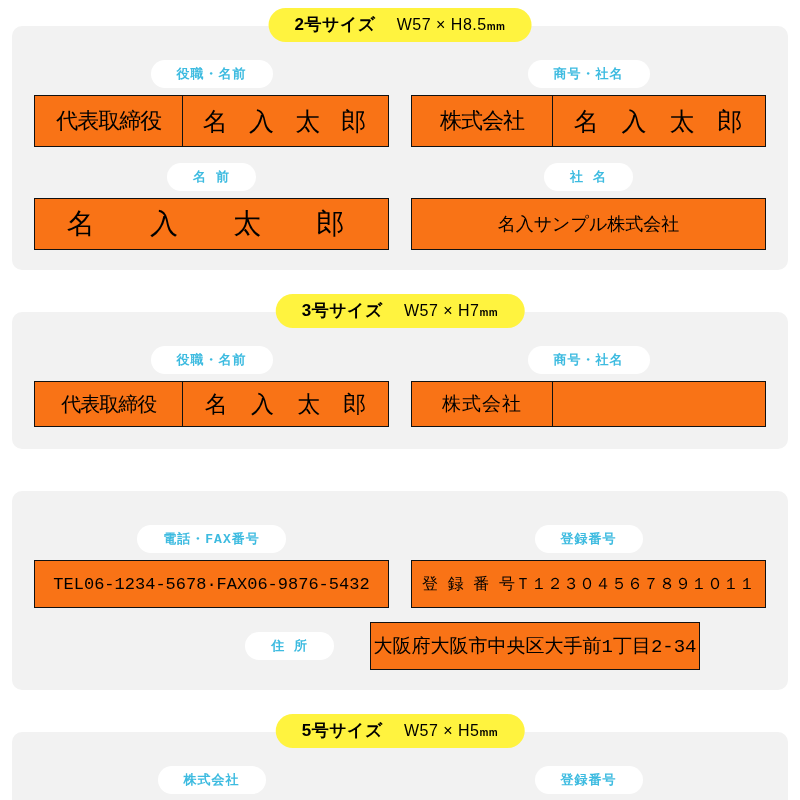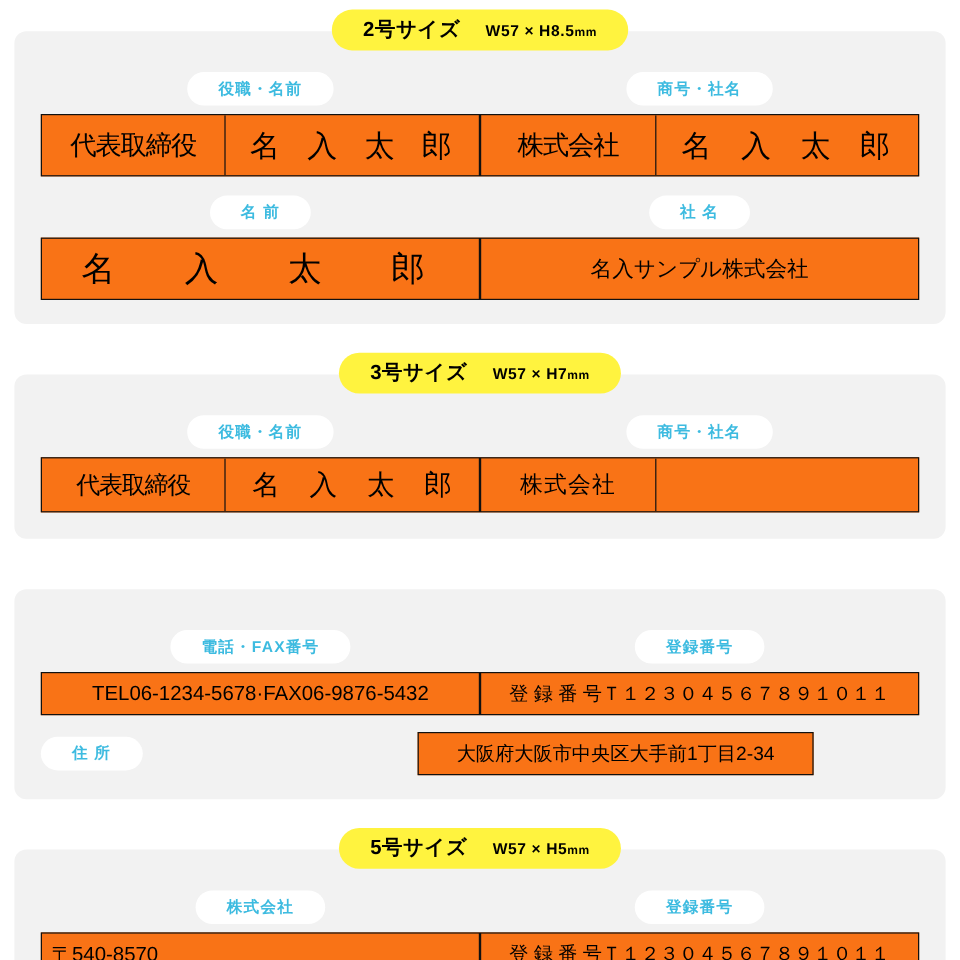--- a/index.html
+++ b/index.html
@@ -46,22 +46,22 @@
     height: 34px;
     line-height: 34px;
     padding: 0 26px;
     white-space: nowrap;
     font-weight: bold;
     color: #000;
     font-size: 17px;
     letter-spacing: 0.5px;
   }
   .pill .dim {
-    font-size: 13px;
-    font-weight: bold;
+    font-size: 16px;
+    font-weight: normal;
     margin-left: 21px;
   }
   .pill .unit {
     font-size: 10px;
     font-weight: bold;
   }
 
   
   .cap {
     display: inline-block;
@@ -96,46 +96,48 @@
     box-sizing: border-box;
     white-space: nowrap;
   }
   .divider {
     border-right: 1.5px solid #111;
   }
 
   .row {
     display: flex;
     justify-content: space-between;
+    gap: 22px;
+    font-family: Liberation Mono, monospace;
   }
   .col {
     flex: 1 1 0;
     min-width: 0;
   }
 
   
   .t-title { font-size: 22px; letter-spacing: -1px; }
   .t-name-lg { font-size: 25px; letter-spacing: 2px; }
   .t-name-xl { font-size: 28px; letter-spacing: 12px; }
   .t-company { font-size: 18px; letter-spacing: 0px; }
   .t-small { font-size: 16px; letter-spacing: 0px; }
   .t-reg { font-size: 15px; letter-spacing: 1px; }
-  .t-addr { font-size: 16px; letter-spacing: 0px; }
+  .t-addr { font-size: 19px; letter-spacing: 0px; }
 
   .spread-name {
     display: flex;
     justify-content: space-around;
     width: 100%;
     padding: 0 10px;
     box-sizing: border-box;
   }
 
   .h60 { height: 52px; }
   .h48 { height: 46px; }
-  .h42 { height: 36px; }
+  .h42 { height: 48px; }
   .h38 { height: 36px; }
 </style>
 </head>
 <body>
 
 <div class="page">
 
   <div class="section" style="margin-top:26px;">
     <div class="pill">
       <span>2号サイズ</span><span class="dim">W57 × H8.5</span><span class="unit">mm</span>
@@ -242,21 +244,21 @@
           <div class="box h42">
             <div class="cell t-reg" style="width:100%;font-size:16px;letter-spacing:0px;">
               <span>登 録 番 号</span>
                 <span>Ｔ１２３０４５６７８９１０１１</span>
             </div>
           </div>
         </div>
       </div>
 
       <div class="row" style="margin-top:14px;align-items:center;">
-        <div style="flex:0 0 300px;padding-right:14px;">
+        <div style="flex:0 0 300px;text-align:right;padding-right:14px;">
           <span class="cap">住 所</span>
         </div>
         <div style="flex:1 1 auto;">
           <div class="box h42" style="width:330px;">
             <div class="cell t-addr" style="width:100%;">大阪府大阪市中央区大手前1丁目2-34</div>
           </div>
         </div>
       </div>
     </div>
   </div>

